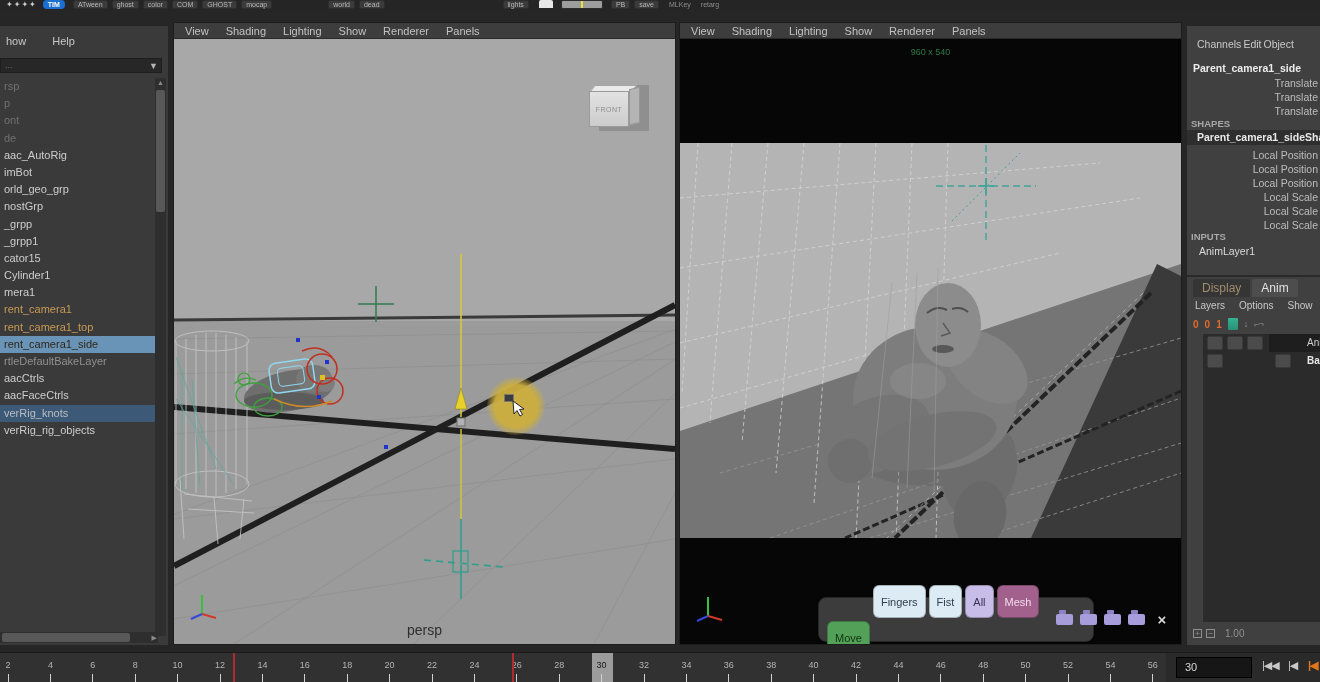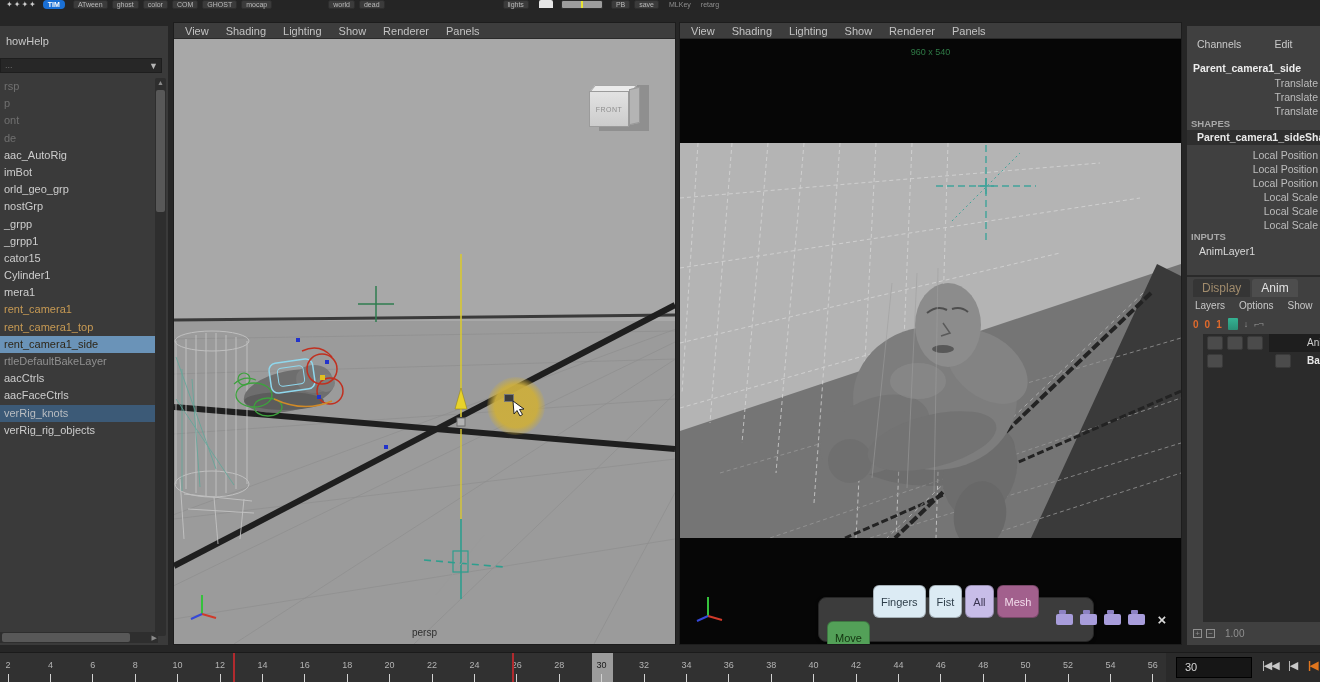--- a/index.html
+++ b/index.html
@@ -17,21 +17,21 @@
   #shelf .chip { background:#3b3b3b; color:#b9b9b9; border:1px solid #2d2d2d; border-radius:2px;
     font-size:7px; line-height:8px; padding:0 4px; height:9px; font-family:"Liberation Sans",sans-serif; }
   #shelf .sp1{ margin-left:56px; } #shelf .sp2{ margin-left:118px; } #shelf .sp3{ margin-left:26px; }
   #shelf .pageicon { width:14px; height:8px; background:#e6e6e6; border-radius:2px 2px 0 0; margin-left:10px; }
   #shelf .wide { width:42px; background:#9d9d9d; display:flex; justify-content:center; }
   #shelf .wide i { width:2px; height:7px; background:#e8e433; display:block; }
   #shelf .faint { color:#8f8f8f; font-size:7px; line-height:9px; margin-left:10px; }
 
   
   #outliner { position:absolute; left:0; top:26px; width:168px; height:619px; background:#3a3a3a; }
-  #outliner .ol-menu { padding:9px 0 0 6px; display:flex; font-size:11px; color:#c8c8c8; height:30px; }
+  #outliner .ol-menu { padding:9px 0 0 6px; display:flex; gap:26px; font-size:11px; color:#c8c8c8; height:30px; }
   #outliner .ol-filter { position:absolute; left:0; top:32px; width:162px; height:15px; background:#272727;
     border:1px solid #1e1e1e; color:#6f6f6f; font-size:9px; line-height:13px; padding-left:4px; }
   #outliner .ol-filter .tri { position:absolute; right:3px; top:1px; color:#b5b5b5; font-size:9px; }
   .ol-list { position:absolute; left:0; top:52px; width:156px; }
   .ol-item { height:17.2px; line-height:17.2px; font-size:11px; color:#cdcdcd; padding-left:4px;
     white-space:nowrap; overflow:hidden; }
   .ol-item.muted   { color:#707070; }
   .ol-item.muted2  { color:#909090; }
   .ol-item.reference { color:#c79a54; }
   .ol-item.selected  { background:#6a93b8; color:#2e2617; }
@@ -65,40 +65,40 @@
     border:1px solid #a5a5a5; transform:skewX(-38deg); }
 
   
   .cursor-glow { position:absolute; left:313px; top:338px; width:58px; height:58px; border-radius:50%;
     background:radial-gradient(circle, rgba(204,174,62,0.95) 52%, rgba(204,174,62,0) 74%); }
   .cursor-key { position:absolute; left:330px; top:355px; width:10px; height:8px; background:#3c3c3c;
     border:1px solid #777; }
   .cursor-arrow { position:absolute; left:337px; top:361px; }
 
   .persp-label { position:absolute; bottom:6px; left:0; width:100%; text-align:center;
-    color:#2e2e2e; font-size:10px; }
+    color:#2e2e2e; font-size:14px; }
   .axis-gizmo { position:absolute; left:12px; bottom:22px; }
   #vp-right .axis-gizmo { bottom:20px; }
 
   
   .picker { position:absolute; left:138px; top:558px; width:276px; height:45px; background:#3c3c3c;
     border:1px solid #262626; border-radius:8px; display:flex; align-items:center; padding:0 8px;
     box-shadow:0 1px 3px rgba(0,0,0,.5); }
   .picker .pbtn { height:33px; border-radius:6px; border:1px solid rgba(0,0,0,.25); font-size:11px;
     padding:0 7px; margin-right:3px; font-family:"Liberation Sans",sans-serif; }
   .picker .icons { display:flex; gap:7px; margin-left:14px; }
   .picker .pi { width:17px; height:11px; background:#a89ddb; border-radius:2px; position:relative; }
   .picker .pi::after { content:""; position:absolute; left:3px; top:-4px; width:7px; height:4px;
     background:#8d82c4; border-radius:1px; }
   .picker .close { margin-left:12px; color:#d8d8d8; font-size:15px; font-weight:bold; }
 
   
   #channelbox { position:absolute; left:1186px; top:26px; width:134px; height:619px; background:#404040;
     border-left:1px solid #262626; overflow:hidden; }
-  #channelbox .cb-menu { position:absolute; top:12px; left:0; width:100%; display:flex; gap:33px;
+  #channelbox .cb-menu { position:absolute; top:12px; left:0; width:100%; display:flex; gap:2px;
     padding-left:10px; font-size:10.5px; color:#c9c9c9; }
   .cb-node { position:absolute; top:36px; left:6px; font-size:10.5px; font-weight:bold; color:#ececec; }
   .cb-rows1 { position:absolute; top:50px; left:0; width:132px; }
   .cb-rows1 .cb-attr, .cb-rows2 .cb-attr { height:14px; line-height:14px; text-align:right; font-size:10.5px;
     color:#bdbdbd; padding-right:1px; }
   .cb-header { position:absolute; left:4px; font-size:9.5px; font-weight:bold; color:#a8a8a8; }
   .cb-shape-row { position:absolute; top:104px; left:0; width:134px; height:15px; background:#2e2e2e; }
   .cb-shape-row span { font-size:10.5px; font-weight:bold; color:#e9e9e9; padding-left:10px; line-height:15px;
     display:block; white-space:nowrap; }
   .cb-rows2 { position:absolute; top:122px; left:0; width:132px; }

